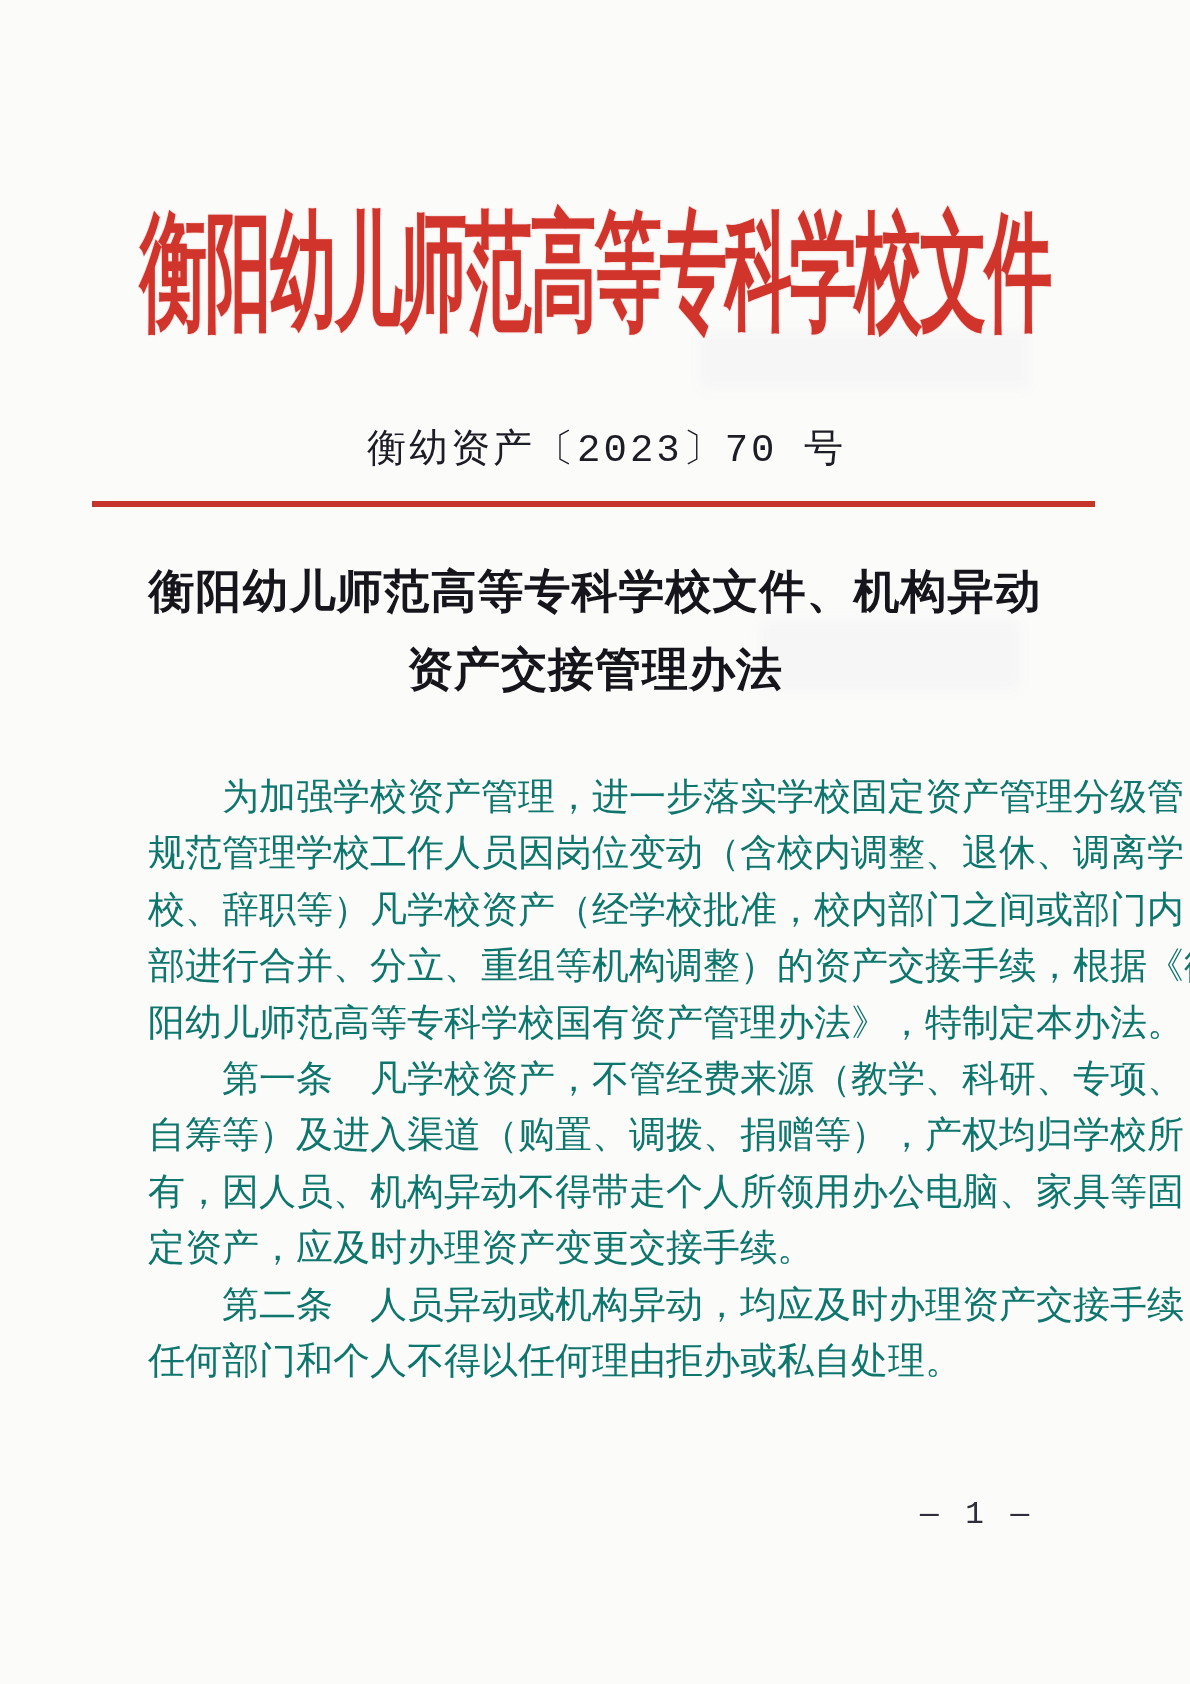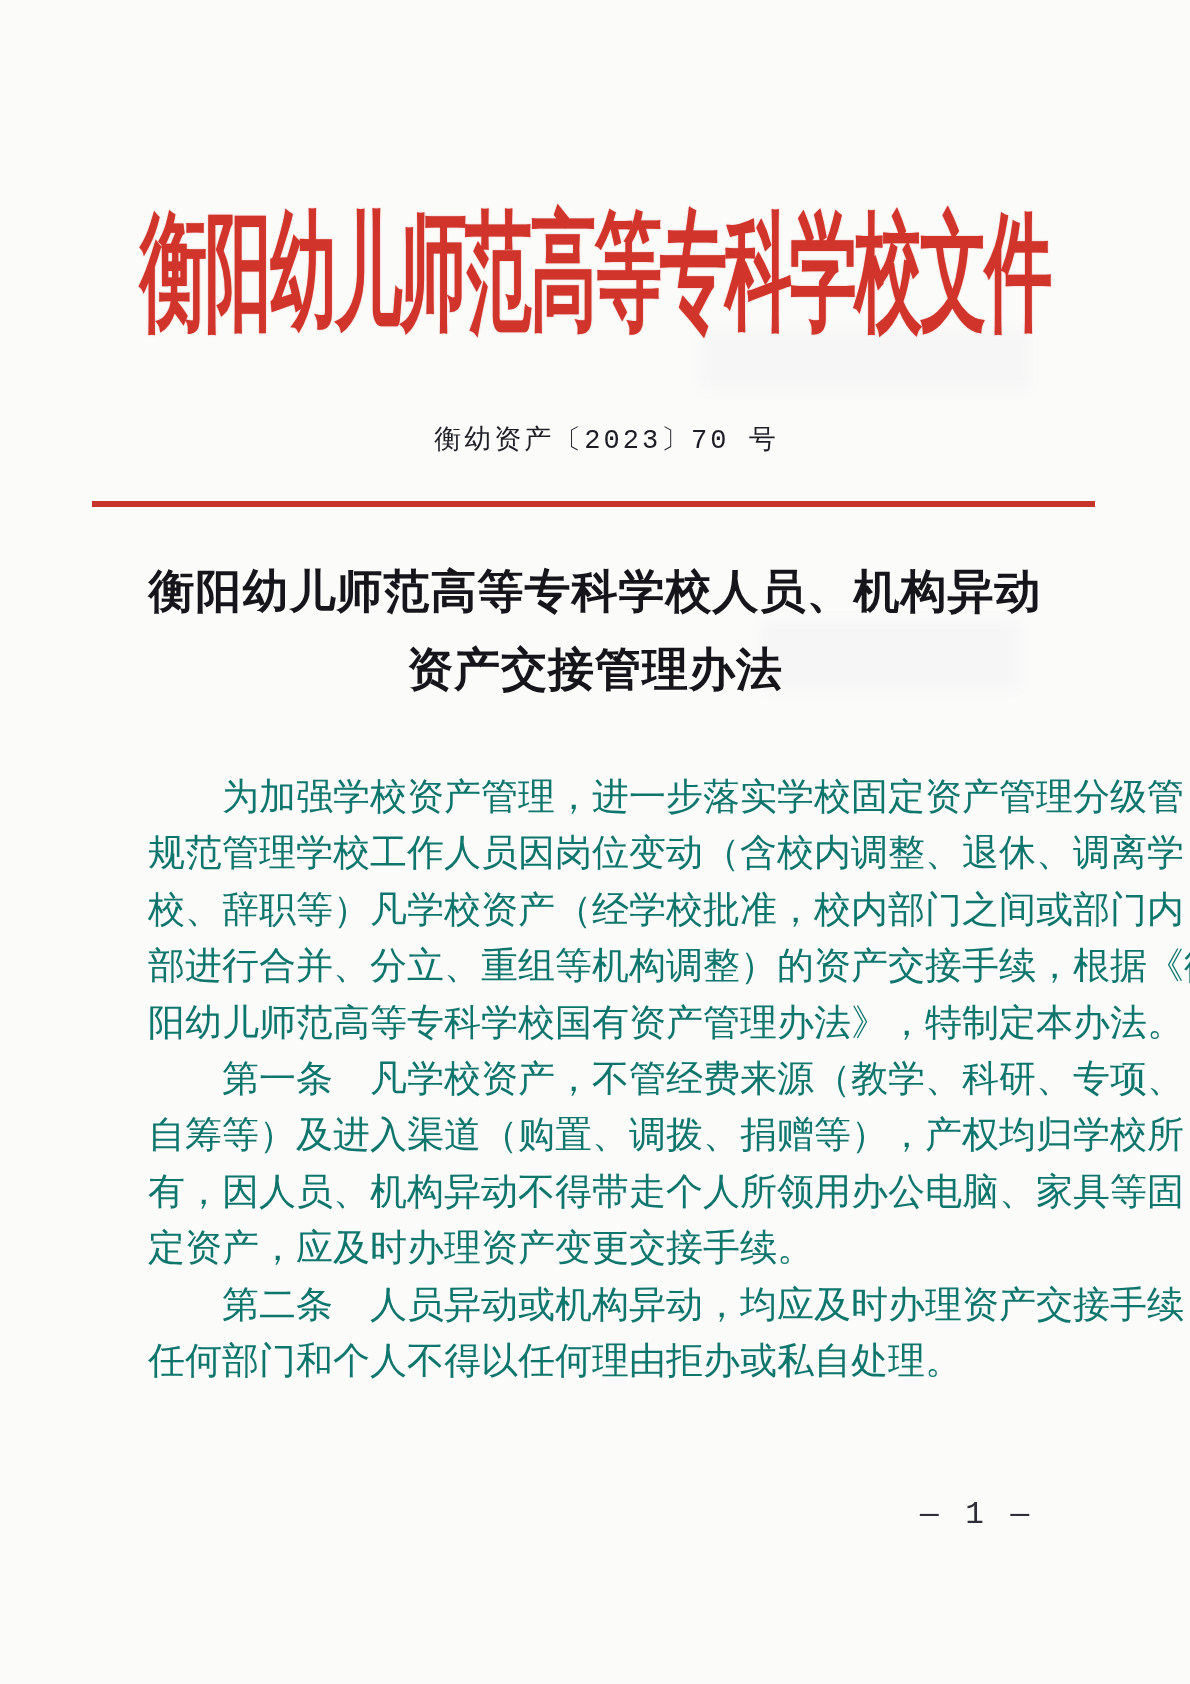--- a/index.html
+++ b/index.html
@@ -38,21 +38,21 @@
     color: #d0342b;
     transform: scaleY(1.92);
     transform-origin: center;
     text-shadow: 0 0 1px rgba(208,52,43,0.55);
   }
   .doc-number {
     position: absolute;
     left: 0; right: 3px;
     top: 421px;
     text-align: center;
-    font-size: 27px;
+    font-size: 39px;
     letter-spacing: 3px;
     color: #1d1d26;
     margin-left: 26px;
   }
   .red-rule {
     position: absolute;
     left: 92px;
     top: 501px;
     width: 1003px;
     height: 6px;
@@ -105,21 +105,21 @@
 
   <div class="header-title">
     <span>衡阳幼儿师范高等专科学校文件</span>
   </div>
 
   <div class="doc-number">衡幼资产〔2023〕70 号</div>
 
   <div class="red-rule"></div>
 
   <div class="doc-title">
-    <div>衡阳幼儿师范高等专科学校人员、机构异动</div>
+    <div>衡阳幼儿师范高等专科学校文件、机构异动</div>
     <div>资产交接管理办法</div>
   </div>
 
   <div class="body-block">
     <div class="line indent">为加强学校资产管理，进一步落实学校固定资产管理分级管</div>
     <div class="line">规范管理学校工作人员因岗位变动（含校内调整、退休、调离学</div>
     <div class="line">校、辞职等）凡学校资产（经学校批准，校内部门之间或部门内</div>
     <div class="line">部进行合并、分立、重组等机构调整）的资产交接手续，根据《衡</div>
     <div class="line">阳幼儿师范高等专科学校国有资产管理办法》，特制定本办法。</div>
     <div class="line indent">第一条　凡学校资产，不管经费来源（教学、科研、专项、</div>

